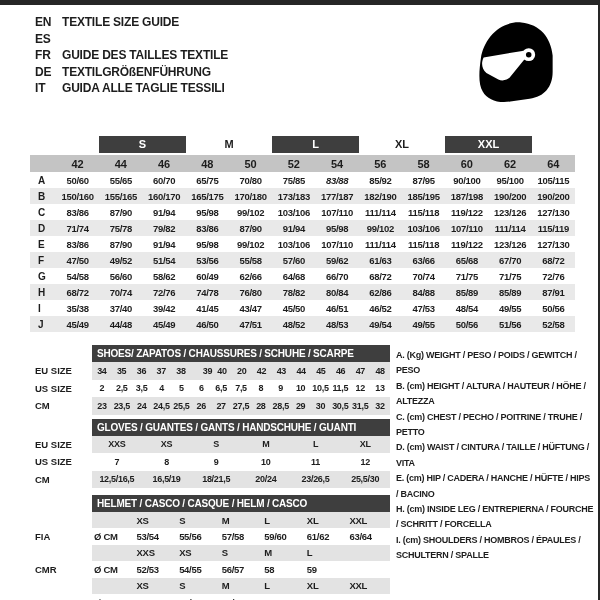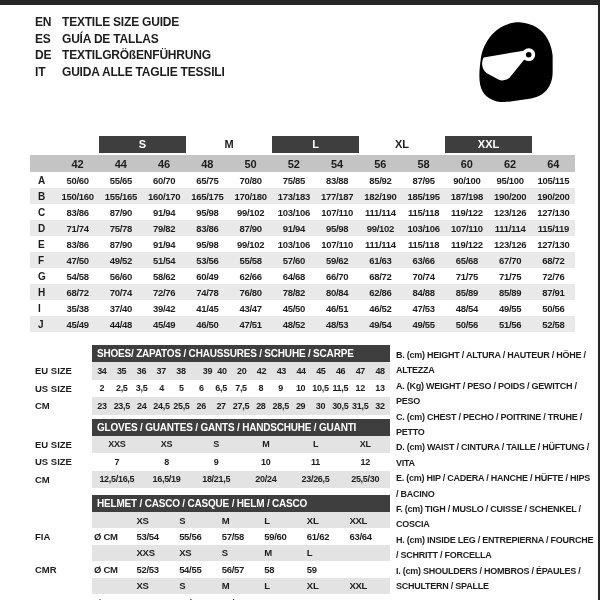--- a/index.html
+++ b/index.html
@@ -50,21 +50,24 @@
 
 <div class="page">
   <div class="hdr">
     <div id="langs">
         <div class="lang-row">
           <div class="lang-code">EN</div>
           <div class="lang-text">TEXTILE SIZE GUIDE</div>
         </div>
         <div class="lang-row">
           <div class="lang-code">ES</div>
-          <div class="lang-text">GUÍA DE TALLAS</div>
+        </div>
+        <div class="lang-row">
+          <div class="lang-code">FR</div>
+          <div class="lang-text">GUIDE DES TAILLES TEXTILE</div>
         </div>
         <div class="lang-row">
           <div class="lang-code">DE</div>
           <div class="lang-text">TEXTILGRÖßENFÜHRUNG</div>
         </div>
         <div class="lang-row">
           <div class="lang-code">IT</div>
           <div class="lang-text">GUIDA ALLE TAGLIE TESSILI</div>
         </div>
       </div>
@@ -101,21 +104,21 @@
         <div class="num-cell" style="grid-column: 13;">64</div>
       </div>
       <div class="g data-row">
         <div class="row-letter">A</div>
         <div class="cell" style="grid-column: 2;">50/60</div>
         <div class="cell" style="grid-column: 3;">55/65</div>
         <div class="cell" style="grid-column: 4;">60/70</div>
         <div class="cell" style="grid-column: 5;">65/75</div>
         <div class="cell" style="grid-column: 6;">70/80</div>
         <div class="cell" style="grid-column: 7;">75/85</div>
-        <div class="cell" style="grid-column: 8;">83/88</div>
+        <div class="cell" style="grid-column: 8; font-style: italic;">83/88</div>
         <div class="cell" style="grid-column: 9;">85/92</div>
         <div class="cell" style="grid-column: 10;">87/95</div>
         <div class="cell" style="grid-column: 11;">90/100</div>
         <div class="cell" style="grid-column: 12;">95/100</div>
         <div class="cell" style="grid-column: 13;">105/115</div>
       </div>
       <div class="g data-row stripe">
         <div class="row-letter">B</div>
         <div class="cell" style="grid-column: 2;">150/160</div>
         <div class="cell" style="grid-column: 3;">155/165</div>
@@ -398,23 +401,22 @@
             <div class="tbl-cell" style="grid-area: 1 / 3;">53</div>
             <div class="tbl-cell" style="grid-area: 1 / 4;">55/56</div>
             <div class="tbl-cell" style="grid-area: 1 / 5;">57/58</div>
             <div class="tbl-cell" style="grid-area: 1 / 6;">59</div>
             <div class="tbl-cell" style="grid-area: 1 / 7;">60</div>
             <div class="tbl-cell" style="grid-area: 1 / 8;">61</div>
           </div>
         </div>
     </div>
     <div class="legend" id="legend">
+        <div class="legend-item">A. (Kg) WEIGHT / PESO / POIDS / GEWITCH / PESO</div>
         <div class="legend-item">B. (cm) HEIGHT / ALTURA / HAUTEUR / HÖHE / ALTEZZA</div>
-        <div class="legend-item">A. (Kg) WEIGHT / PESO / POIDS / GEWITCH / PESO</div>
         <div class="legend-item">C. (cm) CHEST / PECHO / POITRINE / TRUHE / PETTO</div>
         <div class="legend-item">D. (cm) WAIST / CINTURA / TAILLE / HÜFTUNG / VITA</div>
         <div class="legend-item">E. (cm) HIP / CADERA / HANCHE / HÜFTE / HIPS / BACINO</div>
-        <div class="legend-item">F. (cm) TIGH / MUSLO / CUISSE / SCHENKEL / COSCIA</div>
         <div class="legend-item">H. (cm) INSIDE LEG / ENTREPIERNA / FOURCHE / SCHRITT / FORCELLA</div>
         <div class="legend-item">I. (cm) SHOULDERS / HOMBROS / ÉPAULES / SCHULTERN / SPALLE</div>
       </div>
   </div>
 </div>
 
 </body></html>

